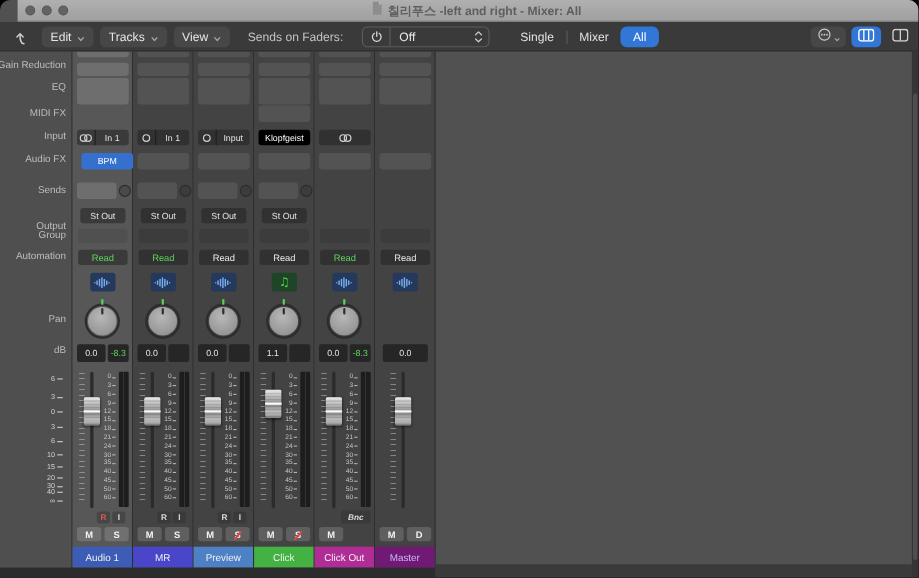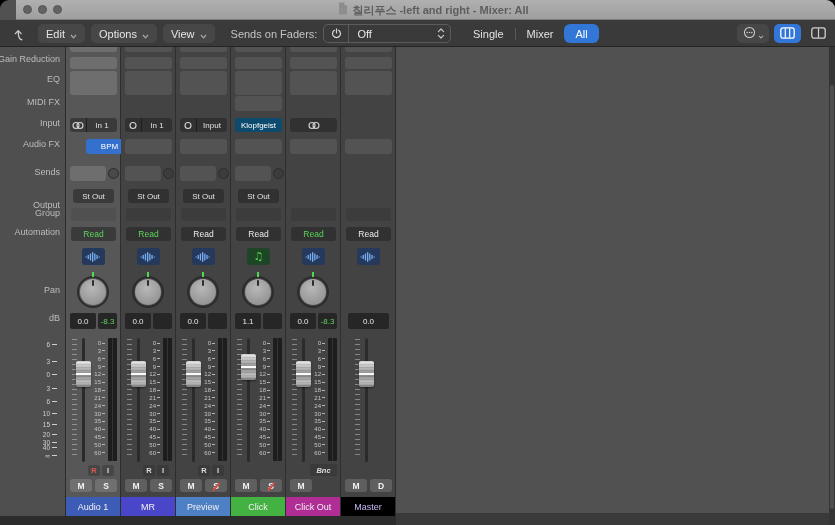--- a/index.html
+++ b/index.html
@@ -13,21 +13,21 @@
   .title-wrap{position:absolute;left:0;top:0;width:100%;height:20px;display:flex;align-items:center;justify-content:center;gap:4px;}
   .title-text{font-size:11px;font-weight:700;color:#5e5e5e;}
 
   
   .toolbar{position:absolute;left:0;top:20px;width:100%;height:27px;background:#3a3a3a;border-bottom:1px solid #242424;box-sizing:border-box;}
   .tb-left{position:absolute;left:8px;top:4px;display:flex;align-items:center;gap:6px;}
   .tool-arrow{width:24px;height:19px;display:flex;align-items:center;justify-content:center;border-radius:5px;}
   .menu-btn{height:19px;display:flex;align-items:center;gap:5px;padding:0 8px;background:rgba(255,255,255,0.07);border-radius:5px;cursor:default;}
   .menu-btn .lbl{font-size:11px;color:#e6e6e6;}
   .sof-label{font-size:11px;color:#c4c4c4;margin-left:10px;}
-  .sof-group{height:19px;display:flex;align-items:center;border:1px solid #5c5c5c;border-radius:5px;box-sizing:border-box;margin-left:0;width:128px;}
+  .sof-group{height:19px;display:flex;align-items:center;border:1px solid #5c5c5c;border-radius:5px;box-sizing:border-box;margin-left:11px;width:116px;}
   .sof-power{width:24px;display:flex;align-items:center;justify-content:center;height:100%;border-right:1px solid #5c5c5c;}
   .sof-value{font-size:11px;color:#e8e8e8;padding-left:8px;flex:1;}
   .sof-stepper{padding-right:5px;display:flex;align-items:center;}
   .seg{position:absolute;left:462px;top:4px;height:19px;display:flex;align-items:center;}
   .seg-item{font-size:11px;color:#e2e2e2;padding:0 11px;height:19px;display:flex;align-items:center;border-radius:6px;}
   .seg-sep{width:1px;height:12px;background:#5a5a5a;}
   .seg-item.active{background:#3277d8;color:#fff;}
   .tb-right{position:absolute;right:4px;top:4px;display:flex;align-items:center;gap:5px;}
   .tb-icon-btn{height:19px;display:flex;align-items:center;justify-content:center;border-radius:5px;}
   .more-btn{width:32px;background:#474747;gap:2px;}
@@ -46,21 +46,21 @@
   .strip.selected{background:#575757;}
 
   .slot{position:absolute;background:rgba(255,255,255,0.085);border-radius:3px;}
   .strip.selected .slot{background:rgba(255,255,255,0.14);}
   .slot.dark{background:rgba(0,0,0,0.10);}
   .strip.selected .slot.dark{background:rgba(0,0,0,0.08);}
   .slot.sliver{border-radius:0 0 3px 3px;}
 
   .chip{position:absolute;background:#313131;border-radius:3px;display:flex;align-items:center;justify-content:center;font-size:8px;color:#e2e2e2;box-sizing:border-box;}
   .strip.selected .chip{background:#3a3a3a;}
-  .chip.blue{background:#0c4a6e;color:#fff;}
+  .chip.blue{background:#000000;color:#fff;}
   .strip.selected .chip.blue{background:#3470cd;}
   .input-chip{justify-content:flex-start;padding:0;}
   .input-icon-seg{width:16px;display:flex;align-items:center;justify-content:center;border-right:1px solid #1f1f1f;align-self:stretch;}
   .input-icon-seg.solo{border-right:none;width:100%;}
   .input-lbl{flex:1;text-align:center;font-size:8px;}
   .read-btn{font-size:8.5px;color:#ececec;}
   .read-btn.active{color:#5bd65b;}
   .out-btn{font-size:8px;}
 
   .sends-knob{position:absolute;width:11px;height:11px;border-radius:50%;background:#3c3c3c;border:1px solid #2d2d2d;box-sizing:border-box;}
@@ -131,21 +131,21 @@
             <path d="M3.8 8.6 7 5.2 10.2 8.6" stroke="#cfcfcf" stroke-width="1.5" fill="none" stroke-linecap="round" stroke-linejoin="round"></path>
           </svg>
       </div>
       <div class="menu-btn">
         <span class="lbl">Edit</span>
         <span><svg width="7" height="5" viewBox="0 0 7 5">
               <path d="M1 1 3.5 3.8 6 1" stroke="#a8a8a8" stroke-width="1.2" fill="none"></path>
             </svg></span>
       </div>
       <div class="menu-btn">
-        <span class="lbl">Options</span>
+        <span class="lbl">Tracks</span>
         <span><svg width="7" height="5" viewBox="0 0 7 5">
               <path d="M1 1 3.5 3.8 6 1" stroke="#a8a8a8" stroke-width="1.2" fill="none"></path>
             </svg></span>
       </div>
       <div class="menu-btn">
         <span class="lbl">View</span>
         <span><svg width="7" height="5" viewBox="0 0 7 5">
               <path d="M1 1 3.5 3.8 6 1" stroke="#a8a8a8" stroke-width="1.2" fill="none"></path>
             </svg></span>
       </div>
@@ -268,21 +268,21 @@
           <div class="slot" style="left: 4px; top: 24px; width: 47px; height: 24px;"></div>
           <div class="chip input-chip" style="left: 4px; top: 71px; width: 47px; height: 14px;">
             <span class="input-icon-seg">
               <svg width="14" height="9" viewBox="0 0 14 9">
                 <circle cx="5" cy="4.5" r="3" fill="none" stroke="#d4d4d4" stroke-width="1.1"></circle>
                 <circle cx="9" cy="4.5" r="3" fill="none" stroke="#d4d4d4" stroke-width="1.1"></circle>
               </svg>
             </span>
             <span class="input-lbl">In 1</span>
           </div>
-          <div class="chip blue" style="left: 20px; top: 92px; width: 47px; height: 15px;">BPM</div>
+          <div class="chip blue" style="left: 8px; top: 92px; width: 47px; height: 15px;">BPM</div>
           <div class="slot" style="left: 4px; top: 119px; width: 36px; height: 15px;"></div>
           <div class="sends-knob" style="left: 42px; top: 121px; width: 11px; height: 11px;"></div>
           <div class="chip out-btn" style="left: 7px; top: 142px; width: 41px; height: 14px;">St Out</div>
           <div class="slot dark" style="left: 5px; top: 161px; width: 45px; height: 13px;"></div>
           <div class="chip read-btn active" style="left: 5px; top: 180px; width: 45px; height: 14px;">Read</div>
           <div class="ticon wave" style="left: 16px; top: 201px; width: 23px; height: 17px;">
             <svg width="17" height="12" viewBox="0 0 17 12">
               <rect x="0.6" y="5.4" width="1.1" height="1.2" fill="#79aef2"></rect>
               <rect x="2.6" y="4" width="1.3" height="4" fill="#79aef2"></rect>
               <rect x="4.8" y="2.6" width="1.3" height="6.8" fill="#79aef2"></rect>
@@ -799,21 +799,21 @@
               <rect x="11.4" y="4" width="1.3" height="4" fill="#79aef2"></rect>
               <rect x="13.6" y="5.4" width="1.1" height="1.2" fill="#79aef2"></rect>
             </svg>
           </div>
           <div class="db-box" style="left: 7px; top: 266px; width: 41px; height: 16px;">0.0</div>
           <div class="ruler" style="left: 14px; top: 292px; width: 5px; height: 120px;"></div>
           <div class="fslot" style="left: 24px; top: 291px; width: 3px; height: 124px;"></div>
           <div class="fcap" style="left: 18px; top: 314px; width: 15px; height: 26px;"></div>
           <div class="msbtn" style="left: 4px; top: 432px; width: 22px; height: 13px;">M</div>
           <div class="msbtn" style="left: 29px; top: 432px; width: 22px; height: 13px;">D</div>
-          <div class="name-tag" style="background: #000000; color: rgb(203, 183, 242);">Master</div>
+          <div class="name-tag" style="background: #701a75; color: rgb(203, 183, 242);">Master</div>
         </div>
       </div>
     <div class="band-left"></div>
     <div class="band-right"></div>
     <div class="vscroll">
       <div class="vthumb"></div>
     </div>
   </div>
 
 </div>

